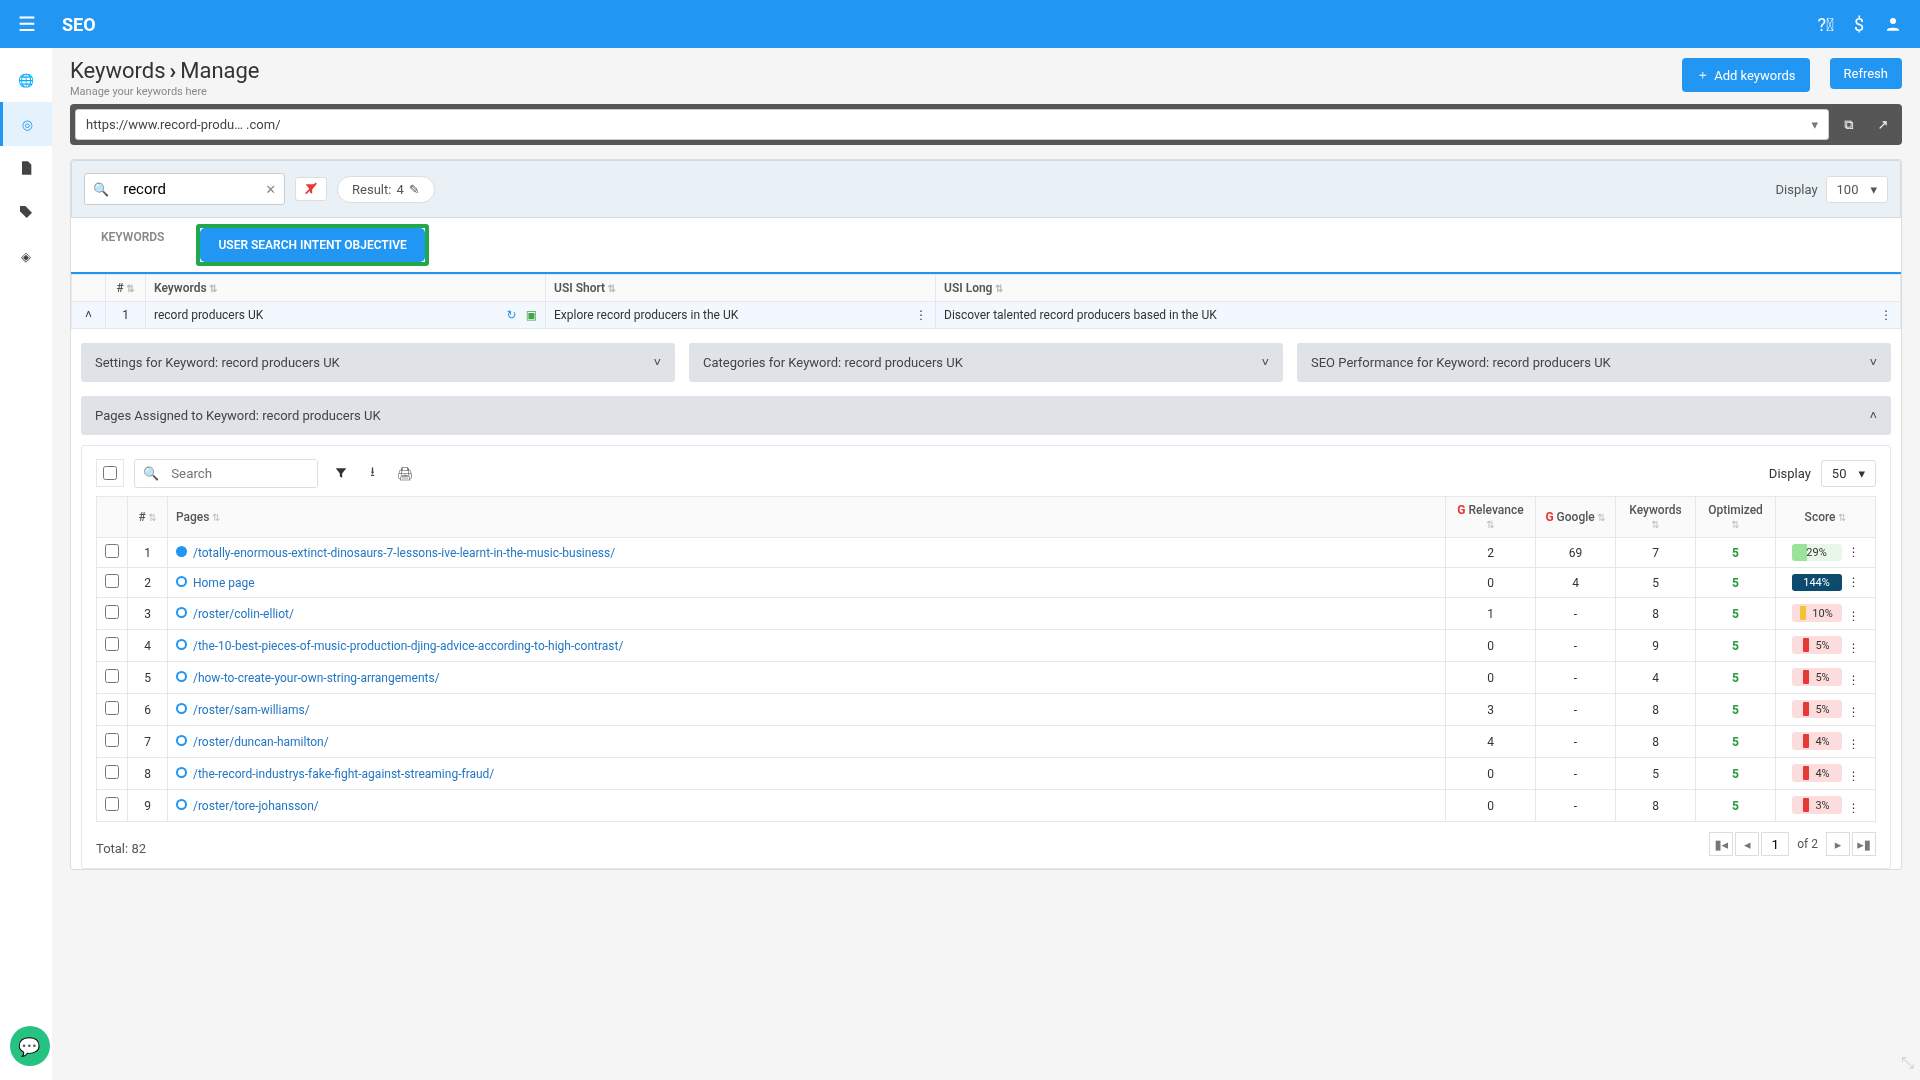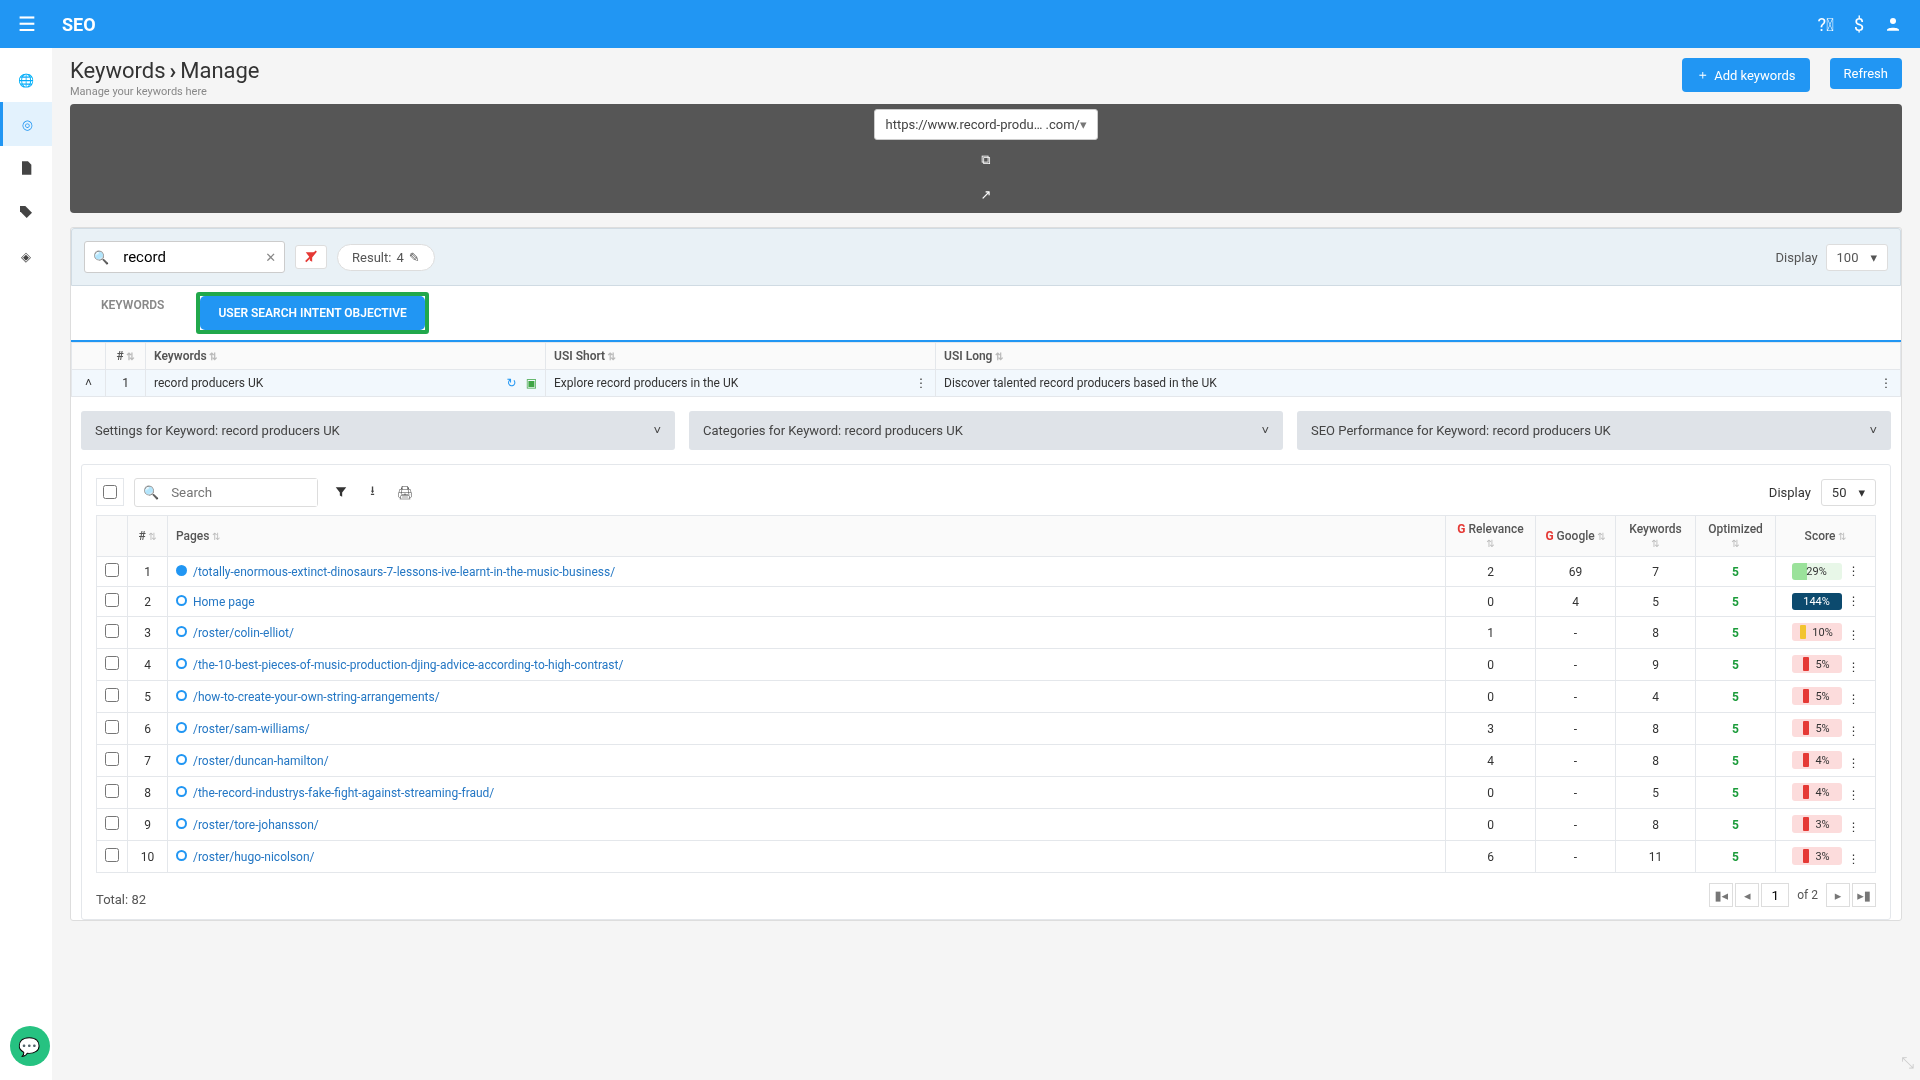--- a/index.html
+++ b/index.html
@@ -22,21 +22,21 @@
 .main { margin-left:52px; padding:10px 18px 18px; }
 .crumb-row { display:flex; align-items:flex-start; gap:12px; margin-bottom:6px;}
 .crumb-left { flex:1; }
 .crumb { font-size:22px; color:#333; display:flex; align-items:center; }
 .crumb .sep { margin:0 4px; font-weight:bold; }
 .crumb-sub { color:#888; font-size:11px; margin-top:2px; }
 .btn { display:inline-flex; align-items:center; gap:5px; background:#2196f3; color:#fff; border:none; border-radius:4px; padding:8px 14px; font-size:13px; cursor:pointer; margin-left:8px;}
 .btn.refresh { background:#2196f3; }
 
 
-.urlbar-wrap { background:#565656; border-radius:4px; padding:5px; display:flex; align-items:center; gap:6px; margin-bottom:14px;flex-direction:column;}
+.urlbar-wrap { background:#565656; border-radius:4px; padding:5px; display:flex; align-items:center; gap:6px; margin-bottom:14px;}
 .urlbar { flex:1; background:#fff; border:1px solid #ccc; border-radius:3px; padding:7px 10px; display:flex; align-items:center; justify-content:space-between;}
 .url-text { color:#444; font-size:13px;}
 .urlbar .caret { color:#777; }
 .urlicon { width:28px; height:28px; display:flex; align-items:center; justify-content:center; color:#fff; cursor:pointer; }
 
 
 .panel { background:#fff; border:1px solid #ddd; border-radius:3px; }
 .filterbar { background:#e9f1f6; border:1px solid #d0dbe3; border-radius:3px 3px 0 0; padding:12px 12px; display:flex; align-items:center; gap:10px; }
 .searchbox { display:flex; align-items:center; background:#fff; border:1px solid #ccc; border-radius:3px; position:relative;}
 .searchbox .sicon { padding:6px 8px; color:#555;}
@@ -250,20 +250,24 @@
       <div class="acc">
         <span>Categories for Keyword: record producers UK</span>
         <span>˅</span>
       </div>
       <div class="acc">
         <span>SEO Performance for Keyword: record producers UK</span>
         <span>˅</span>
       </div>
     </div>
 
+    <div class="acc-full">
+      <span>Pages Assigned to Keyword: record producers UK</span>
+      <span>˄</span>
+    </div>
 
     <div class="pages-panel">
       <div class="pages-toolbar">
         <div class="chkbox-outer">
               <input type="checkbox" class="chk" style="">
             </div>
         <div class="pt-search">
           <span class="sicon">🔍</span>
           <input type="text" placeholder="Search" style="">
         </div>
@@ -379,30 +383,20 @@
               <tr>
                 <td class="center"><input type="checkbox" class="chk" style=""></td>
                 <td class="numcol center">9</td>
                 <td><span class="statusdot "></span> &nbsp;<span class="page-link">/roster/tore-johansson/</span></td>
                 <td class="center">0</td>
                 <td class="center">-</td>
                 <td class="center">8</td>
                 <td class="center opt-green">5</td>
                 <td class="center"><span class="score-chip score-low"><span class="score-bar bar-r"></span>3%</span> &nbsp;<span style="cursor:pointer;">⋮</span></td>
               </tr>
-              <tr>
-                <td class="center"><input type="checkbox" class="chk" style=""></td>
-                <td class="numcol center">10</td>
-                <td><span class="statusdot "></span> &nbsp;<span class="page-link">/roster/hugo-nicolson/</span></td>
-                <td class="center">6</td>
-                <td class="center">-</td>
-                <td class="center">11</td>
-                <td class="center opt-green">5</td>
-                <td class="center"><span class="score-chip score-low"><span class="score-bar bar-r"></span>3%</span> &nbsp;<span style="cursor:pointer;">⋮</span></td>
-              </tr>
             </tbody>
       </table>
 
       <div class="total-row">
         <div>
           <span>Total:</span>
           <span>82</span>
         </div>
         <div class="pager">
           <div class="pgbtn">▮◂</div>

